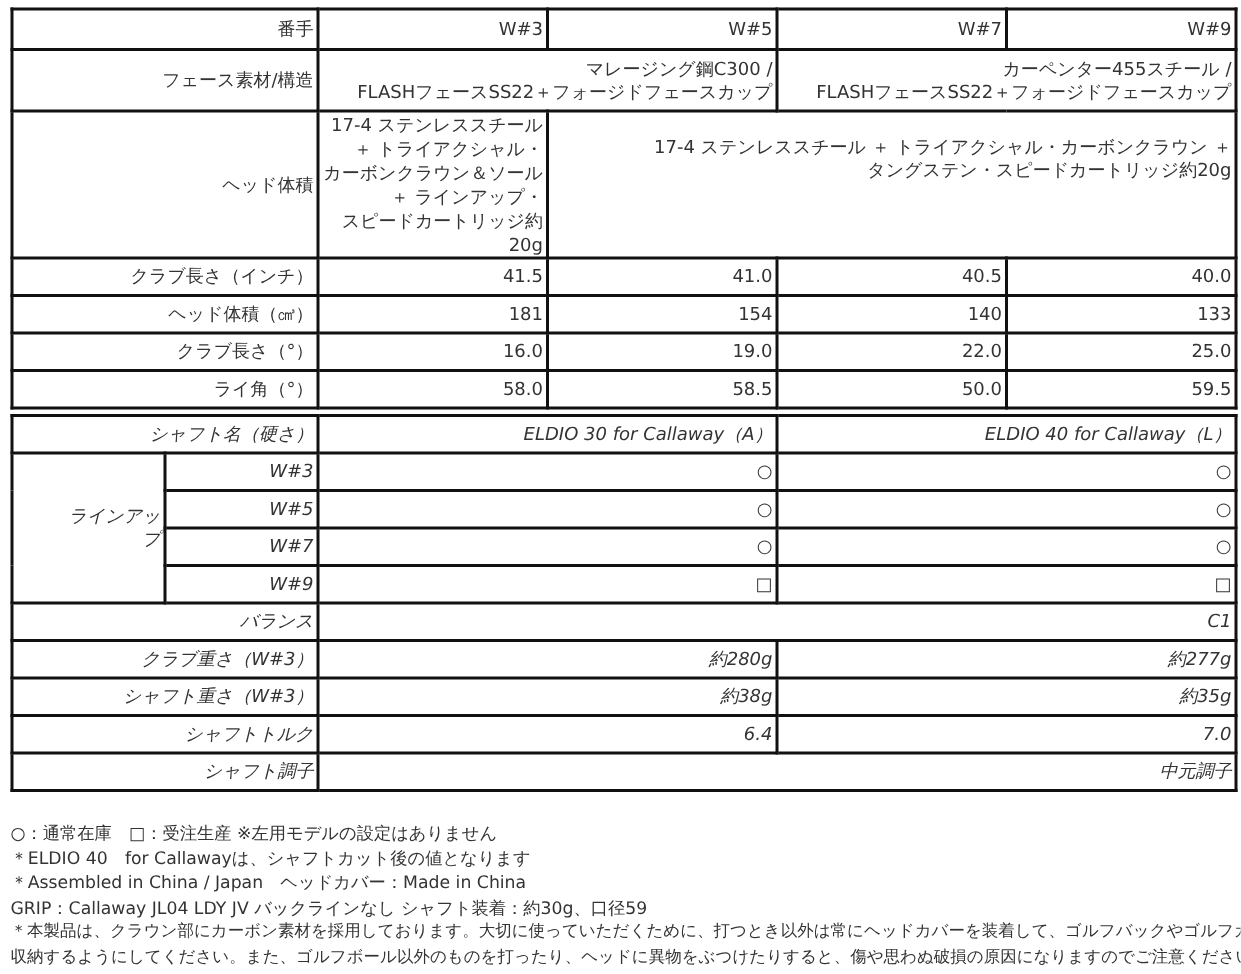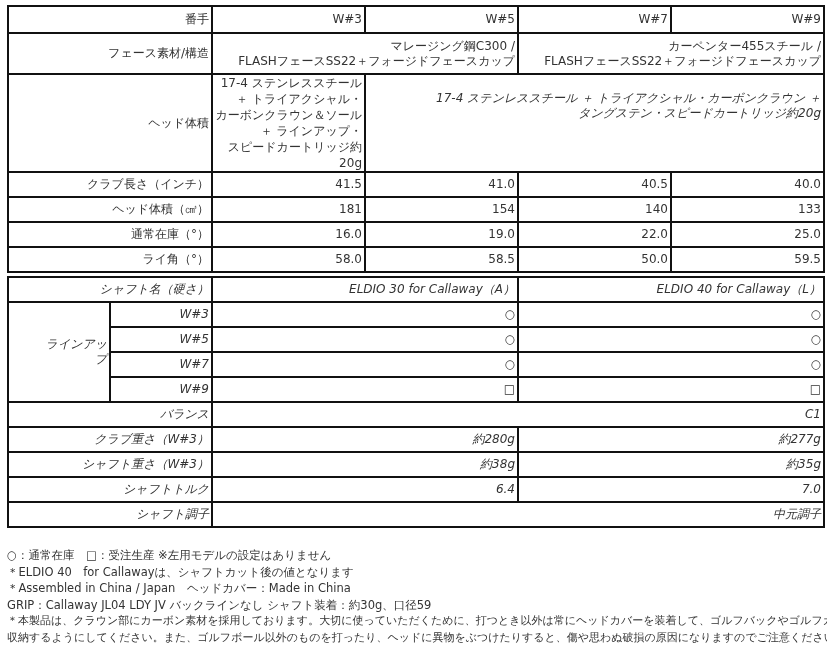--- a/index.html
+++ b/index.html
@@ -46,41 +46,41 @@
   </tr>
   <tr style="height:89px">
     <td>ヘッド体積</td>
     <td style="line-height:16px">
       <div>17-4 ステンレススチール</div>
       <div>＋ トライアクシャル・</div>
       <div>カーボンクラウン＆ソール</div>
       <div>＋ ラインアップ・</div>
       <div>スピードカートリッジ約20g</div>
     </td>
-    <td colspan="3" style="vertical-align:top; padding-top:16px;font-style:italic;">
+    <td colspan="3" style="vertical-align:top; padding-top:16px;">
       <div>17-4 ステンレススチール ＋ トライアクシャル・カーボンクラウン ＋</div>
       <div>タングステン・スピードカートリッジ約20g</div>
     </td>
   </tr>
   <tr class="h27">
     <td>クラブ長さ（インチ）</td>
     <td>41.5</td>
     <td>41.0</td>
     <td>40.5</td>
     <td>40.0</td>
   </tr>
   <tr class="h27">
     <td>ヘッド体積（㎤）</td>
     <td>181</td>
     <td>154</td>
     <td>140</td>
     <td>133</td>
   </tr>
   <tr class="h27">
-    <td>通常在庫（°）</td>
+    <td>クラブ長さ（°）</td>
     <td>16.0</td>
     <td>19.0</td>
     <td>22.0</td>
     <td>25.0</td>
   </tr>
   <tr class="h27">
     <td>ライ角（°）</td>
     <td>58.0</td>
     <td>58.5</td>
     <td>50.0</td>

